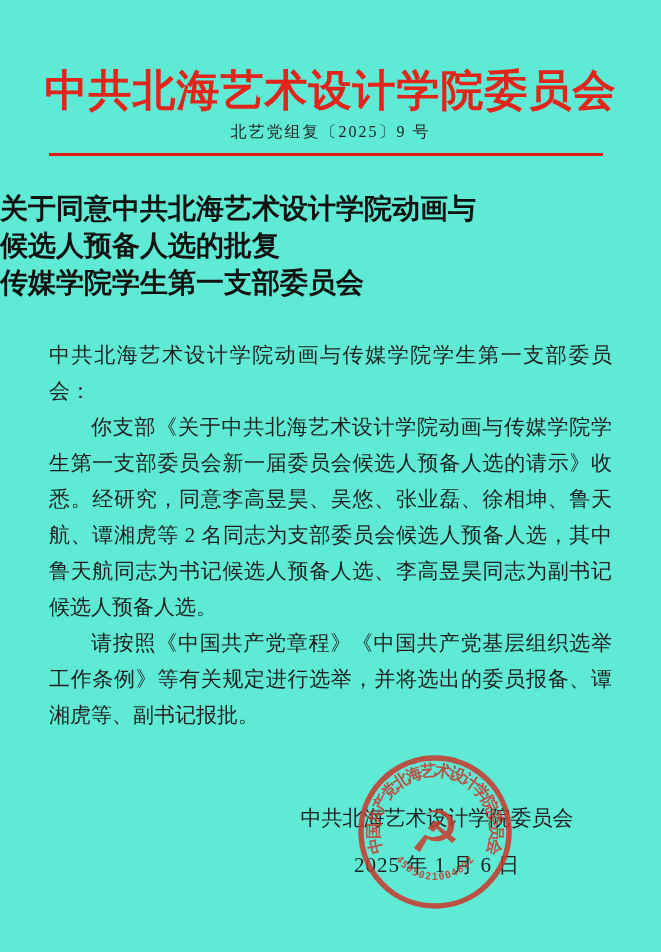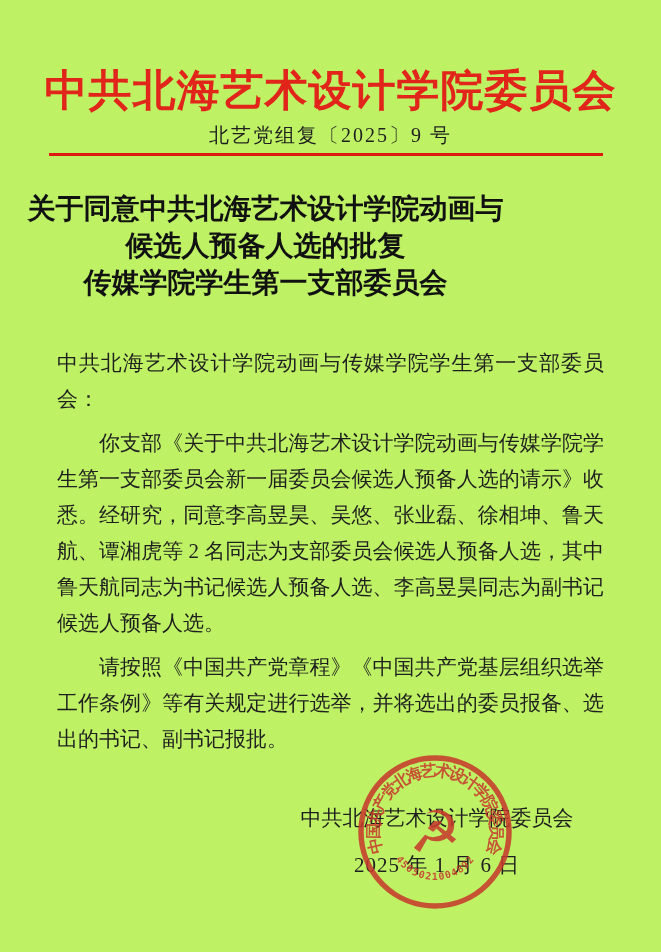--- a/index.html
+++ b/index.html
@@ -1,59 +1,58 @@
 <!DOCTYPE html>
 <html lang="zh"><head>
 <meta charset="utf-8">
 <style>
   html,body{margin:0;padding:0;background:#ffffff;}
   .page{
     position:relative;
     width:661px;height:952px;
-    background:#bef264;
+    background:#5eead4;
     overflow:hidden;
     font-family:"Liberation Serif","DejaVu Serif",serif;
     color:#1f1f1f;
   }
   .org-name{
     position:absolute;top:62px;left:0;width:661px;
     text-align:center;
     font-size:43px;font-weight:bold;
     letter-spacing:1px;
     color:#e1251a;
     white-space:nowrap;
   }
   .doc-number{
     position:absolute;top:122px;left:0;width:661px;
     text-align:center;
-    font-size:20px;
+    font-size:16px;
     letter-spacing:2px;
     color:#1f1f1f;
   }
   .red-line{
     position:absolute;top:153px;left:49px;
     width:554px;height:3px;
     background:#dd1a10;
   }
   .doc-title{
     position:absolute;top:190px;left:0;width:531px;
-    text-align:center;
     font-size:28px;font-weight:bold;
     line-height:37px;
     color:#111111;
   }
   .body-text{
     position:absolute;top:337px;left:49px;width:563px;
     font-size:21px;
     line-height:36px;
     text-align:justify;
     text-justify:inter-character;
     color:#1f1f1f;
   }
-  .body-text p{margin:8px;text-indent:2em;}
+  .body-text p{margin:0;text-indent:2em;}
   .body-text p.addressee{text-indent:0;}
   .sign-block{
     position:absolute;top:804px;left:287px;width:300px;
     text-align:center;
     font-size:21px;
     color:#1f1f1f;
   }
   .sign-org{white-space:nowrap;}
   .sign-date{margin-top:19px;white-space:nowrap;letter-spacing:1px;}
   .seal{
@@ -76,21 +75,21 @@
 
   <div class="doc-title">
     <div>关于同意中共北海艺术设计学院动画与</div>
     <div>候选人预备人选的批复</div>
     <div>传媒学院学生第一支部委员会</div>
   </div>
 
   <div class="body-text">
     <p class="addressee">中共北海艺术设计学院动画与传媒学院学生第一支部委员会：</p>
     <p>你支部《关于中共北海艺术设计学院动画与传媒学院学生第一支部委员会新一届委员会候选人预备人选的请示》收悉。经研究，同意李高昱昊、吴悠、张业磊、徐相坤、鲁天航、谭湘虎等 2 名同志为支部委员会候选人预备人选，其中鲁天航同志为书记候选人预备人选、李高昱昊同志为副书记候选人预备人选。</p>
-    <p>请按照《中国共产党章程》《中国共产党基层组织选举工作条例》等有关规定进行选举，并将选出的委员报备、选出的书记、副书记报批。</p>
+    <p>请按照《中国共产党章程》《中国共产党基层组织选举工作条例》等有关规定进行选举，并将选出的委员报备、谭湘虎等、副书记报批。</p>
   </div>
 
   <div class="sign-block">
     <div class="sign-org">中共北海艺术设计学院委员会</div>
     <div class="sign-date">2025 年 1 月 6 日</div>
   </div>
 
   <svg class="seal" viewBox="0 0 158 158" xmlns="http://www.w3.org/2000/svg">
     <defs>
       <path id="ringPath" d="M 28.3,102.7 A 56,56 0 1 1 129.7,102.7" fill="none"></path>

